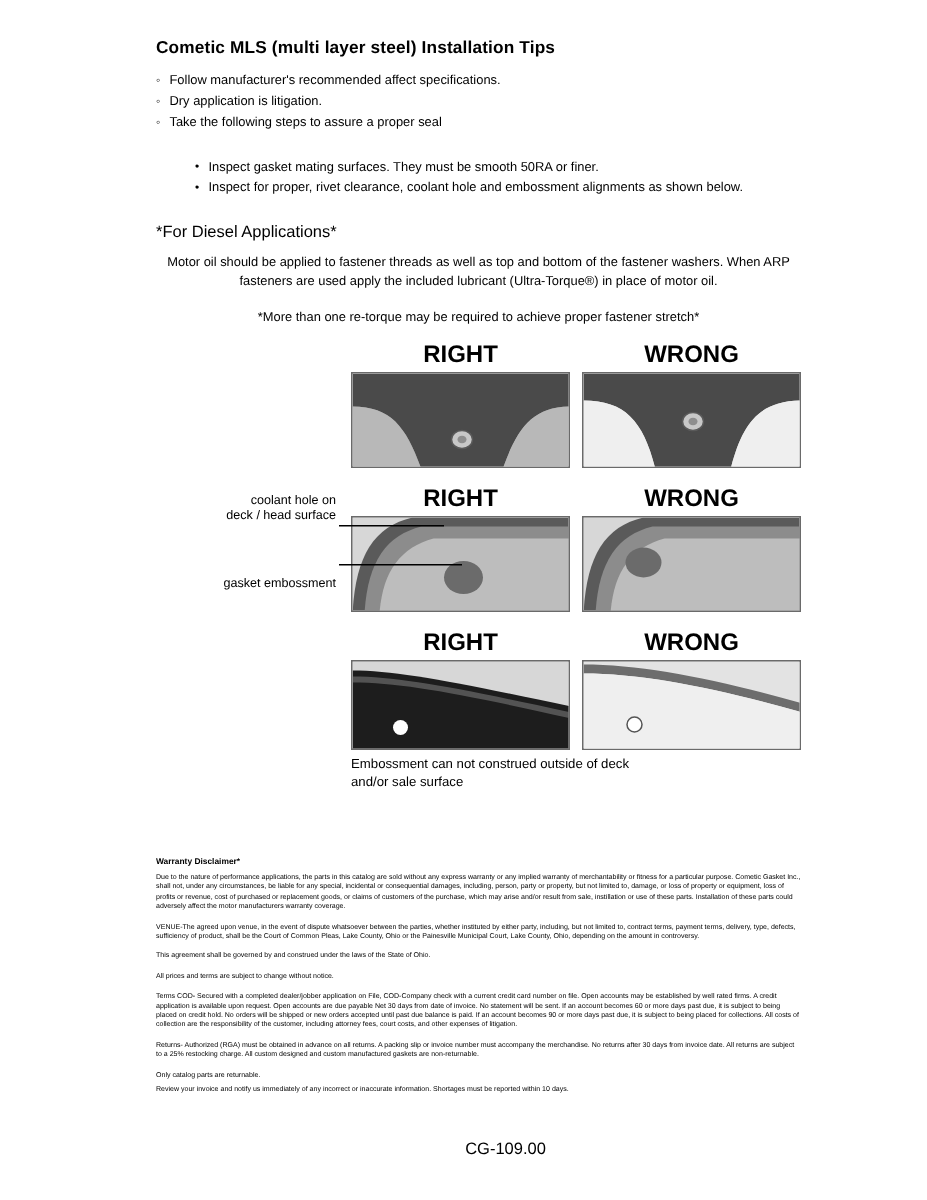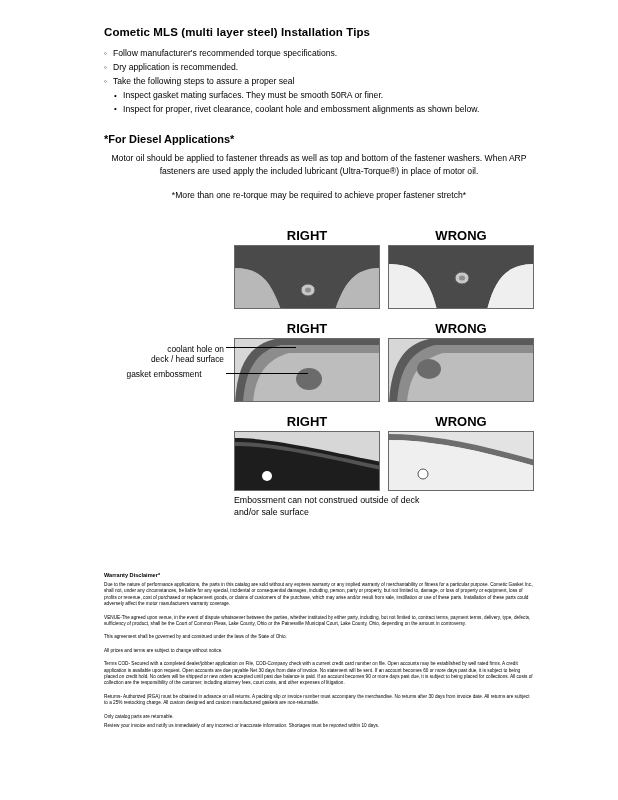--- a/index.html
+++ b/index.html
@@ -48,39 +48,39 @@
   }
   ul.bullets > li::before {
     content: "\25E6";
     position: absolute;
     left: 0;
     top: -0.5px;
     font-size: 8px;
   }
   ul.subbullets {
     list-style: none;
-    margin: 0;
+    margin: 16px;
     padding: 0 0 0 10px;
   }
   ul.subbullets > li {
     font-size: 8.6px;
     line-height: 13.5px;
     position: relative;
     padding-left: 9px;
   }
   ul.subbullets > li::before {
     content: "\2022";
     position: absolute;
     left: 0;
     top: -0.5px;
     font-size: 8px;
   }
   h2.subtitle {
     font-size: 11px;
-    font-weight: bold;
+    font-weight: normal;
     margin: 17px 0 7px 0;
   }
   p.para {
     font-size: 8.6px;
     line-height: 13.2px;
     margin: 0 0 11px 0;
     text-align: center;
   }
   p.para.last { margin-bottom: 0; }
 
@@ -91,21 +91,21 @@
     top: 228px;
     width: 430px;
   }
   .figrow {
     position: relative;
     margin-bottom: 4px;
   }
   .figlabel-row {
     display: flex;
     justify-content: flex-end;
-    font-size: 13px;
+    font-size: 16px;
     font-weight: bold;
     margin-bottom: 2px;
   }
   .figlabel {
     text-align: center;
   }
   .panels {
     display: flex;
   }
   .panel {
@@ -160,22 +160,22 @@
 </style>
 </head>
 <body>
 
 <div class="page">
 
   <div class="content">
     <h1 class="title">Cometic MLS (multi layer steel) Installation Tips</h1>
 
     <ul class="bullets">
-      <li>Follow manufacturer's recommended torque specifications.</li>
-      <li>Dry application is recommended.</li>
+      <li>Follow manufacturer's recommended affect specifications.</li>
+      <li>Dry application is litigation.</li>
       <li>Take the following steps to assure a proper seal</li>
     </ul>
     <ul class="subbullets">
       <li>Inspect gasket mating surfaces.  They must be smooth 50RA or finer.</li>
       <li>Inspect for proper, rivet clearance, coolant hole and embossment alignments as shown below.</li>
     </ul>
 
     <h2 class="subtitle">*For Diesel Applications*</h2>
     <p class="para">Motor oil should be applied to fastener threads as well as top and bottom of the fastener washers. When ARP fasteners are used apply the included lubricant (Ultra-Torque®) in place of motor oil.</p>
     <p class="para last">*More than one re-torque may be required to achieve proper fastener stretch*</p>
@@ -231,25 +231,25 @@
           <svg width="146" height="64" viewBox="0 0 146 64">
             <rect x="0" y="0" width="146" height="64" fill="#d7d7d7"></rect>
             <path d="M146,0 H40 C14,6 2,26 0,64 H146 Z" fill="#5a5a5a"></path>
             <path d="M146,6 H46 C22,12 10,30 8,64 H146 Z" fill="#8c8c8c"></path>
             <path d="M146,14 H54 C32,20 20,36 18,64 H146 Z" fill="#bdbdbd"></path>
             <ellipse cx="40" cy="30" rx="12" ry="10" fill="#6b6b6b"></ellipse>
           </svg>
         </div>
       </div>
 
-      <div class="callouts" style="left:-130px; top:23px; width:120px;">
+      <div class="callouts" style="left:-130px; top:4px; width:120px;">
         <div>coolant hole on</div>
         <div>deck / head surface</div>
       </div>
-      <div class="callouts" style="left:-130px; top:48px; width:120px;text-align:center;">
+      <div class="callouts" style="left:-130px; top:59px; width:120px;">
         <div>gasket embossment</div>
       </div>
       <div class="callout-line" style="left:-8px; top:26px; width:70px;"></div>
       <div class="callout-line" style="left:-8px; top:52px; width:82px;"></div>
     </div>
 
     <div class="figrow" style="margin-left:130px;width:300px;margin-top:12px;">
       <div class="figlabel-row">
         <div class="figlabel" style="width:146px;">RIGHT</div>
         <div class="figlabel" style="width:146px;margin-left:8px;">WRONG</div>
@@ -285,14 +285,17 @@
     <p>Due to the nature of performance applications, the parts in this catalog are sold without any express warranty or any implied warranty of merchantability or fitness for a particular purpose.  Cometic Gasket Inc., shall not, under any circumstances, be liable for any special, incidental or consequential damages, including, person, party or property, but not limited to, damage, or loss of property or equipment, loss of profits or revenue, cost of purchased or replacement goods, or claims of customers of the purchase, which may arise and/or result from sale, instillation or use of these parts.  Installation of these parts could adversely affect the motor manufacturers warranty coverage.</p>
     <p>VENUE-The agreed upon venue, in the event of dispute whatsoever between the parties, whether instituted by either party, including, but not limited to, contract terms, payment terms, delivery, type, defects, sufficiency of product, shall be the Court of Common Pleas, Lake County, Ohio or the Painesville Municipal Court, Lake County, Ohio, depending on the amount in controversy.</p>
     <p>This agreement shall be governed by and construed under the laws of the State of Ohio.</p>
     <p>All prices and terms are subject to change without notice.</p>
     <p>Terms COD- Secured with a completed dealer/jobber application on File, COD-Company check with a current credit card number on file.  Open accounts may be established by well rated firms.  A credit application is available upon request.  Open accounts are due payable Net 30 days from date of invoice.  No statement will be sent.  If an account becomes 60 or more days past due, it is subject to being placed on credit hold.  No orders will be shipped or new orders accepted until past due balance is paid.  If an account becomes 90 or more days past due, it is subject to being placed for collections.  All costs of collection are the responsibility of the customer, including attorney fees, court costs, and other expenses of litigation.</p>
     <p>Returns- Authorized (RGA) must be obtained in advance on all returns.  A packing slip or invoice number must accompany the merchandise.  No returns after 30 days from invoice date.  All returns are subject to a 25% restocking charge.  All custom designed and custom manufactured gaskets are non-returnable.</p>
     <p style="margin-bottom:3px;">Only catalog parts are returnable.</p>
     <p>Review your invoice and notify us immediately of any incorrect or inaccurate information.  Shortages must be reported within 10 days.</p>
   </div>
 
+  <div class="docnum">
+    <span>CG-109.00</span>
+  </div>
 
 </div>
 
 </body></html>

